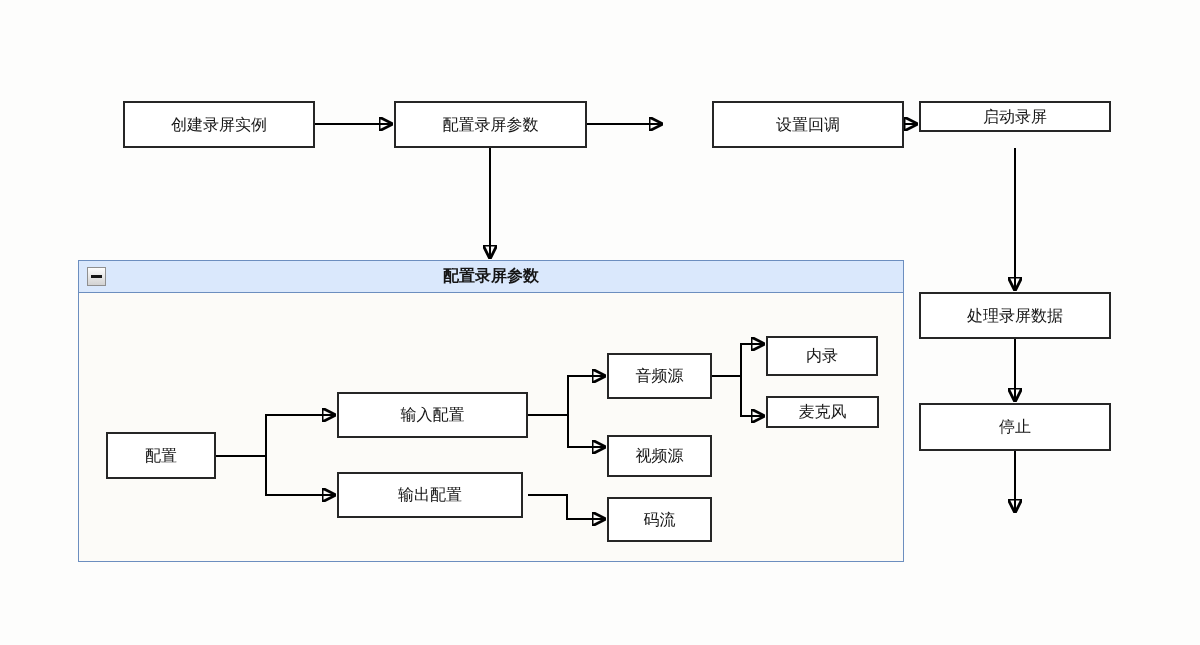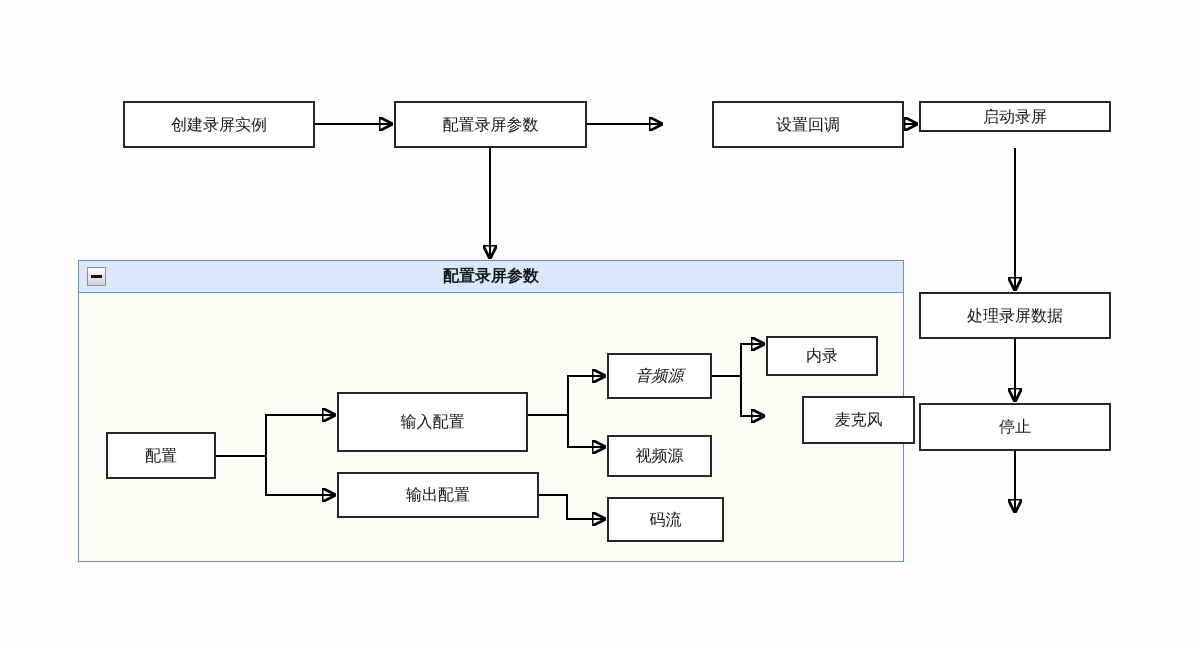--- a/index.html
+++ b/index.html
@@ -52,27 +52,27 @@
 
   
   .n-create   { left: 123px; top: 101px; width: 192px; height: 47px; }
   .n-config2  { left: 394px; top: 101px; width: 193px; height: 47px; }
   .n-callback { left: 664px; top: 101px; width: 192px; height: 47px; margin-left: 48px; }
   .n-start    { left: 919px; top: 101px; width: 192px; height: 31px; }
   .n-process  { left: 919px; top: 292px; width: 192px; height: 47px; }
   .n-stop     { left: 919px; top: 403px; width: 192px; height: 48px; }
   .n-release  { left: 919px; top: 514px; width: 192px; height: 48px; }
   .n-cfg      { left: 106px; top: 432px; width: 110px;  height: 47px; }
-  .n-input    { left: 337px; top: 392px; width: 191px; height: 60px; }
-  .n-output   { left: 337px; top: 472px; width: 202px; height: 46px; text-align: right; }
-  .n-audio    { left: 607px; top: 353px; width: 105px; height: 46px; font-style: italic; }
+  .n-input    { left: 337px; top: 392px; width: 191px; height: 46px; }
+  .n-output   { left: 337px; top: 472px; width: 186px; height: 46px; text-align: right; }
+  .n-audio    { left: 607px; top: 353px; width: 105px; height: 46px; }
   .n-video    { left: 607px; top: 435px; width: 105px; height: 42px; }
   .n-internal { left: 766px; top: 324px; width: 112px; height: 40px; margin-top: 12px; }
-  .n-mic      { left: 766px; top: 396px; width: 113px; height: 48px; margin-left: 36px; }
-  .n-stream   { left: 607px; top: 497px; width: 117px; height: 45px; }
+  .n-mic      { left: 766px; top: 396px; width: 113px; height: 32px; }
+  .n-stream   { left: 607px; top: 497px; width: 105px; height: 45px; }
 </style>
 </head>
 <body>
 
 <div class="canvas">
 
   <div class="group">
     <div class="group-header">
       <div class="collapse-btn">
         <div class="minus-bar"></div>

